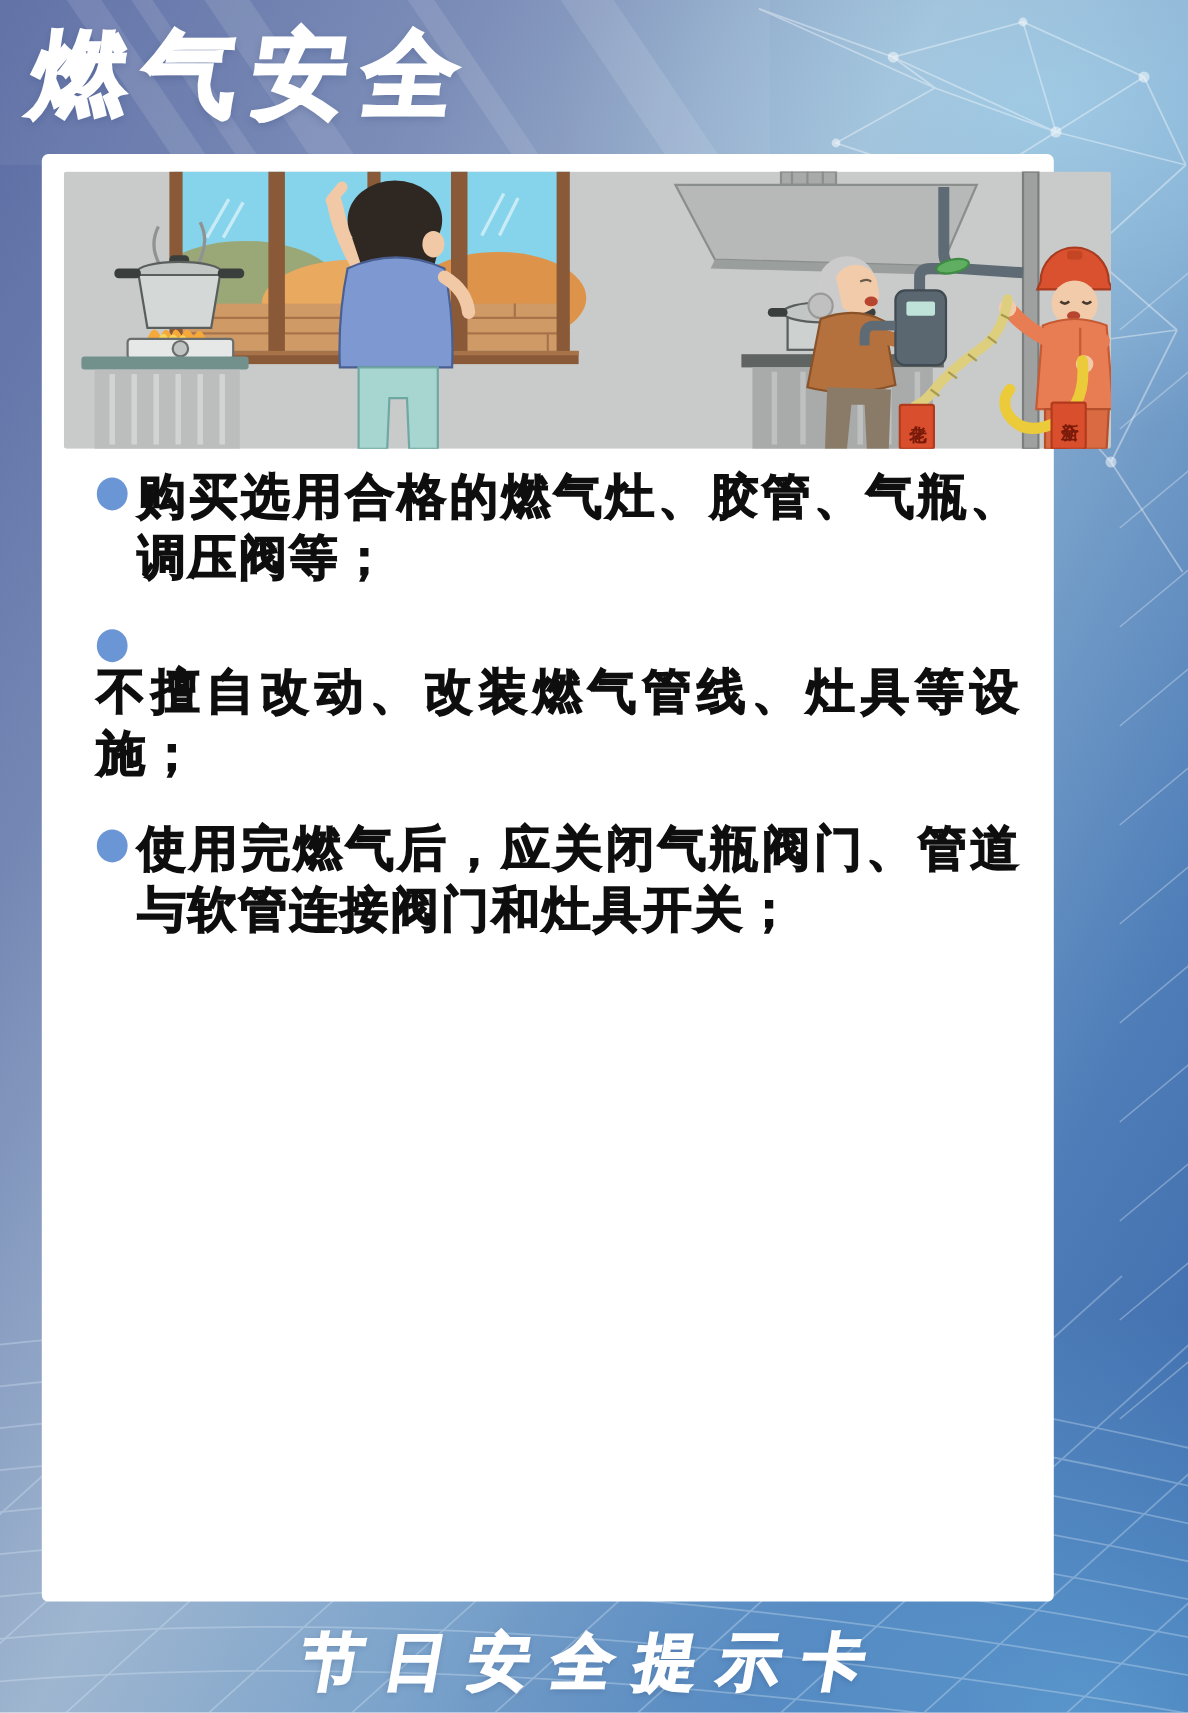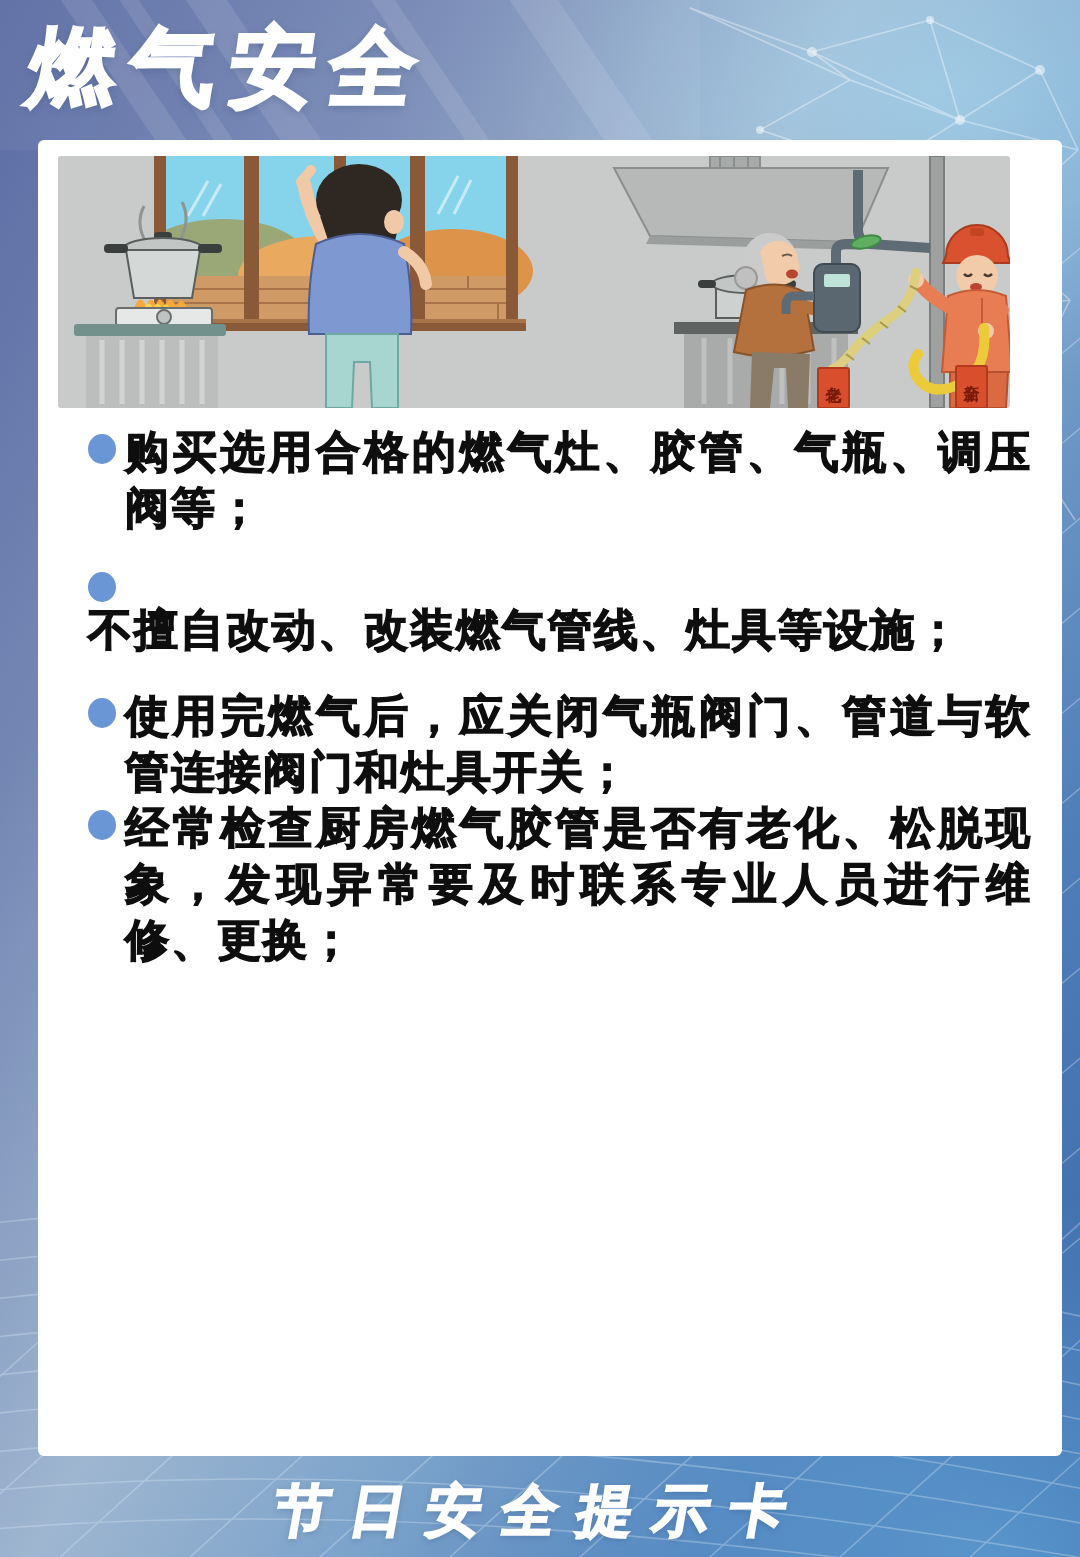--- a/index.html
+++ b/index.html
@@ -18,21 +18,21 @@
   .mesh{position:absolute;inset:0;width:100%;height:100%;}
   .page-title{
     position:absolute;left:30px;top:10px;z-index:3;
     color:#fff;font-size:86px;font-weight:900;letter-spacing:14px;
     transform:skewX(-8deg);
     -webkit-text-stroke:3px #ffffff;
     text-shadow:0 3px 8px rgba(25,45,90,.25);
     white-space:nowrap;
   }
   .card{
-    position:absolute;left:38px;top:140px;width:1024px;height:1316px;
+    position:absolute;left:38px;top:140px;width:920px;height:1316px;
     background:#ffffff;border-radius:6px;z-index:2;
   }
   .illus{
     position:absolute;left:20px;top:16px;width:952px;height:252px;
     border-radius:3px;overflow:hidden;
   }
   .tips{
     position:absolute;left:0;top:284px;width:100%;
     margin:0;padding:0 30px 0 50px;box-sizing:border-box;
     list-style:none;
@@ -304,22 +304,18 @@
         <span class="tiptext">购买选用合格的燃气灶、胶管、气瓶、调压阀等；</span>
       </li>
       <li class="m2">
         <span class="dot"></span>
         <span class="tiptext">不擅自改动、改装燃气管线、灶具等设施；</span>
       </li>
       <li class="m5">
         <span class="dot"></span>
         <span class="tiptext">使用完燃气后，应关闭气瓶阀门、管道与软管连接阀门和灶具开关；</span>
       </li>
-      <li class="m6">
-        <span class="dot"></span>
-        <span class="tiptext">经常检查厨房燃气胶管是否有老化、松脱现象，发现异常要及时联系专业人员进行维修、更换；</span>
-      </li>
     </ul>
   </div>
 
   <div class="footer-caption">节日安全提示卡</div>
 
 </div>
 
 </body></html>

